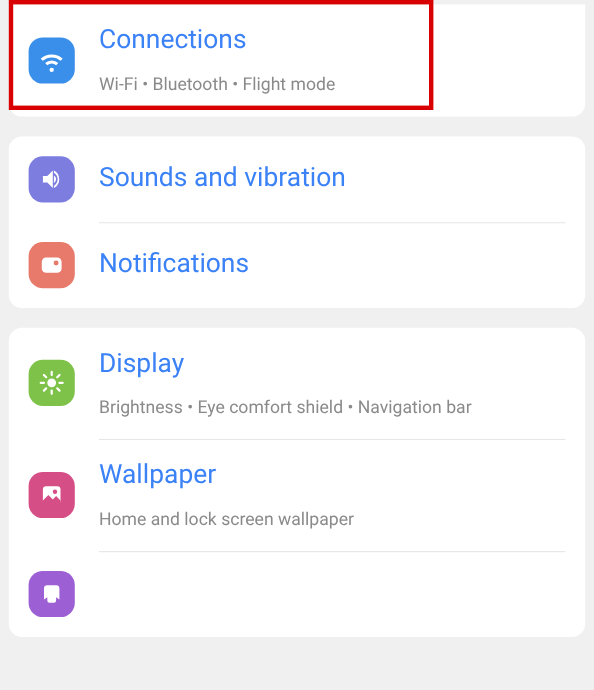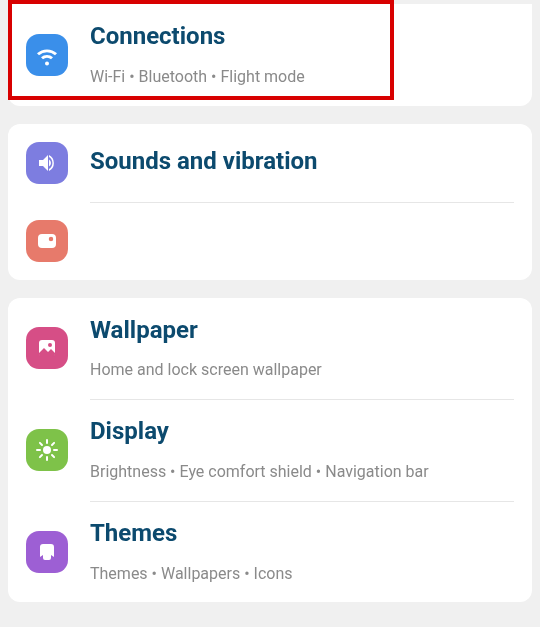--- a/index.html
+++ b/index.html
@@ -44,22 +44,22 @@
     display: flex;
     align-items: center;
     justify-content: center;
     flex-shrink: 0;
     margin-right: 22px;
   }
   .icon-wrap svg { width: 24px; height: 24px; fill: #fff; }
   .texts { flex: 1; min-width: 0; }
   .title {
     font-size: 24px;
-    color: #0c4a6e;
-    font-weight: 700;
+    color: #3b82f6;
+    font-weight: 400;
     line-height: 1.2;
     margin-bottom: 2px;
   }
   .subtitle {
     font-size: 16px;
     color: #8a8a8a;
     line-height: 1.3;
     margin-top: 16px;
   }
   .highlight-box {
@@ -104,38 +104,26 @@
     </div>
   </div>
   <div class="item">
     <div class="icon-wrap" style="background:#e77a6b">
       <svg viewBox="0 0 24 24">
           <rect x="3" y="5" width="18" height="14" rx="4"></rect>
           <circle cx="16" cy="10" r="3" fill="#e77a6b" stroke="#fff" stroke-width="1.5"></circle>
         </svg>
     </div>
     <div class="texts">
+      <div class="title">Notifications</div>
     </div>
   </div>
 </div>
 
 <div class="card">
-  <div class="item">
-    <div class="icon-wrap" style="background:#d64e86">
-      <svg viewBox="0 0 24 24">
-          <rect x="4" y="4" width="16" height="16" rx="3" fill="#fff"></rect>
-          <path d="M4 17l5-5 4 4 3-3 4 4v1a3 3 0 01-3 3H7a3 3 0 01-3-3z" fill="#d64e86"></path>
-          <circle cx="15" cy="9" r="2" fill="#d64e86"></circle>
-        </svg>
-    </div>
-    <div class="texts">
-      <div class="title">Wallpaper</div>
-      <div class="subtitle">Home and lock screen wallpaper</div>
-    </div>
-  </div>
   <div class="item">
     <div class="icon-wrap" style="background:#7ec249">
       <svg viewBox="0 0 24 24">
           <circle cx="12" cy="12" r="4"></circle>
           <g stroke="#fff" stroke-width="2" stroke-linecap="round">
             <line x1="12" y1="2" x2="12" y2="5"></line>
             <line x1="12" y1="19" x2="12" y2="22"></line>
             <line x1="2" y1="12" x2="5" y2="12"></line>
             <line x1="19" y1="12" x2="22" y2="12"></line>
             <line x1="4.9" y1="4.9" x2="7" y2="7"></line>
@@ -144,23 +132,32 @@
             <line x1="17" y1="7" x2="19.1" y2="4.9"></line>
           </g>
         </svg>
     </div>
     <div class="texts">
       <div class="title">Display</div>
       <div class="subtitle">Brightness  •  Eye comfort shield  •  Navigation bar</div>
     </div>
   </div>
   <div class="item">
+    <div class="icon-wrap" style="background:#d64e86">
+      <svg viewBox="0 0 24 24">
+          <rect x="4" y="4" width="16" height="16" rx="3" fill="#fff"></rect>
+          <path d="M4 17l5-5 4 4 3-3 4 4v1a3 3 0 01-3 3H7a3 3 0 01-3-3z" fill="#d64e86"></path>
+          <circle cx="15" cy="9" r="2" fill="#d64e86"></circle>
+        </svg>
+    </div>
+    <div class="texts">
+      <div class="title">Wallpaper</div>
+      <div class="subtitle">Home and lock screen wallpaper</div>
+    </div>
+  </div>
+  <div class="item">
     <div class="icon-wrap" style="background:#9d5fd4">
       <svg viewBox="0 0 24 24">
           <path d="M8 4h8a3 3 0 013 3v10l-3-2v3a2 2 0 01-2 2h-4a2 2 0 01-2-2v-3l-3 2V7a3 3 0 013-3z"></path>
         </svg>
     </div>
-    <div class="texts">
-      <div class="title">Themes</div>
-      <div class="subtitle">Themes  •  Wallpapers  •  Icons</div>
-    </div>
   </div>
 </div>
 
 </body></html>

